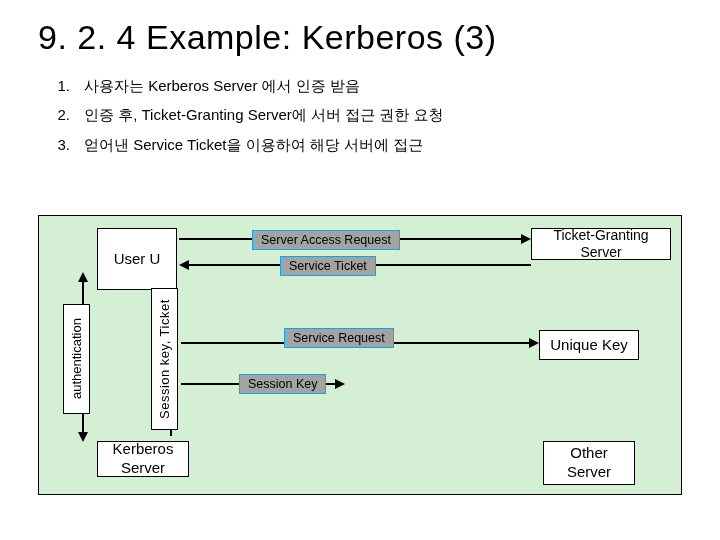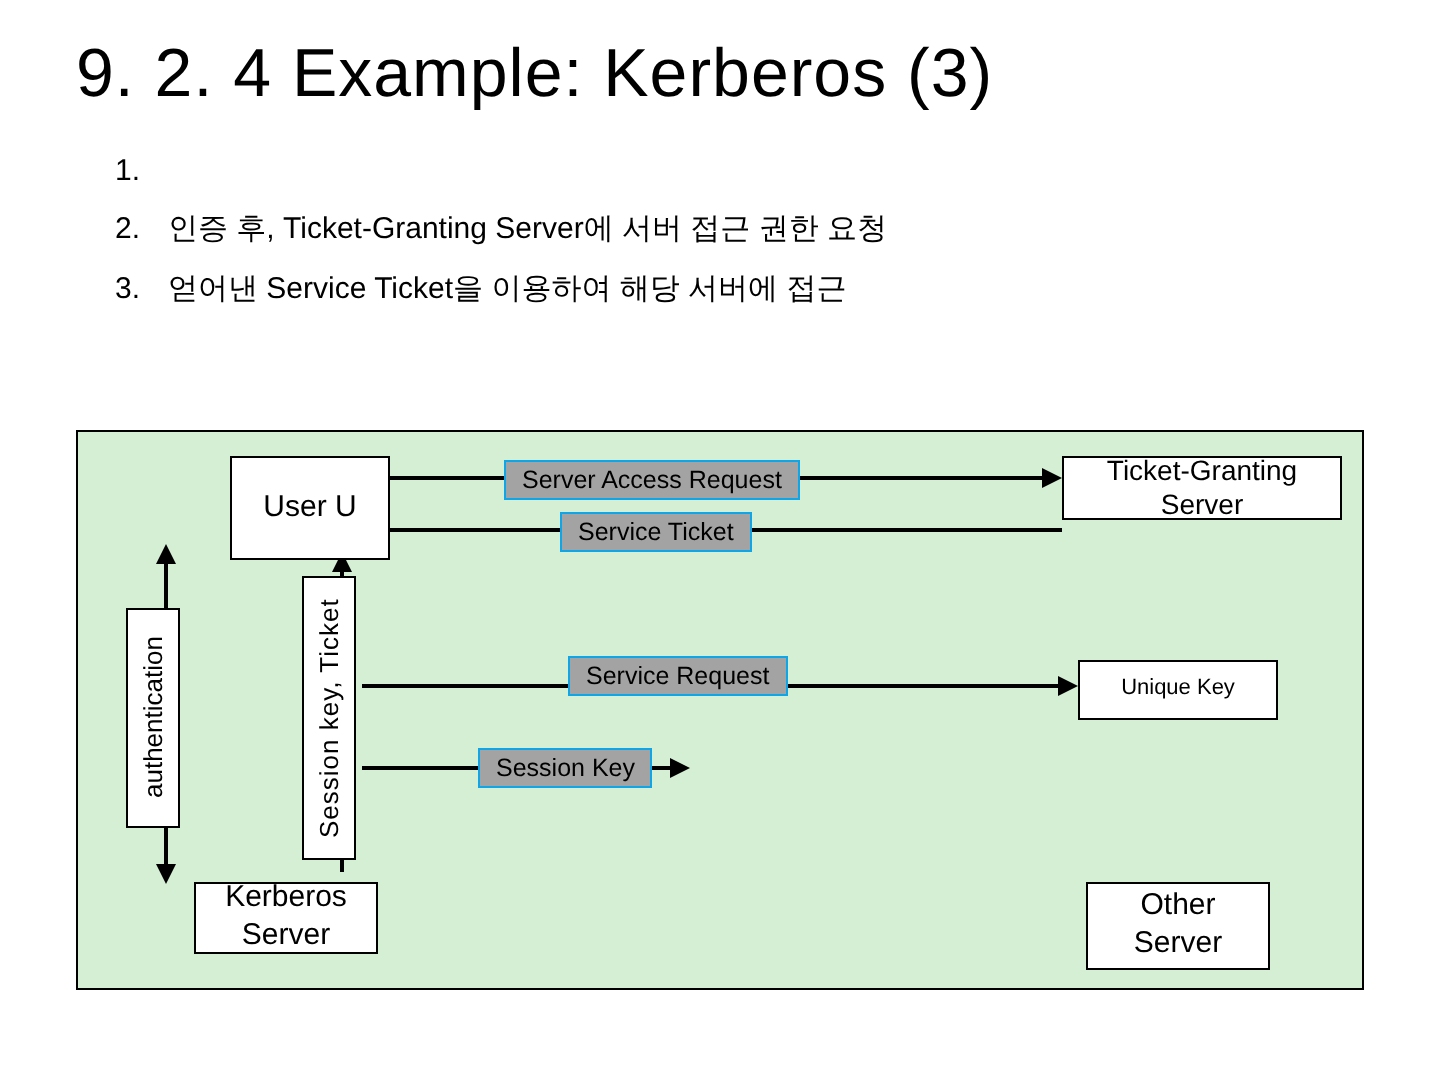--- a/index.html
+++ b/index.html
@@ -41,25 +41,25 @@
     background: #fff;
     border: 1px solid #000;
     text-align: center;
     display: flex;
     align-items: center;
     justify-content: center;
     font-size: 14px;
     line-height: 1.25;
     padding: 2px 6px;
   }
-  .user   { left: 58px;  top: 12px;  width: 80px;  height: 52px; font-size: 15px; margin-left: 18px; }
+  .user   { left: 58px;  top: 12px;  width: 80px;  height: 62px; font-size: 15px; }
   .tgs    { left: 492px; top: 12px;  width: 140px; height: 32px; font-size: 14px; }
   .kerb   { left: 58px;  top: 225px; width: 92px;  height: 36px; font-size: 15px; }
   .other  { left: 504px; top: 225px; width: 92px;  height: 44px; font-size: 15px; }
-  .uniq   { left: 500px; top: 114px; width: 100px; height: 30px; font-size: 11px; }
+  .uniq   { left: 500px; top: 114px; width: 100px; height: 30px; font-size: 15px; }
 
   .msg {
     position: absolute;
     background: #a3a3a3;
     border: 1px solid #0ea5e9;
     font-size: 12.5px;
     padding: 2px 8px;
     white-space: nowrap;
   }
   .m-sar { left: 213px; top: 14px; }
@@ -97,20 +97,21 @@
   .head-d { border-left: 5px solid transparent; border-right: 5px solid transparent; border-top: 10px solid #000; }
 </style>
 </head>
 <body>
 
 <div class="title">9. 2. 4 Example: Kerberos (3)</div>
 
 <div class="list">
   <div class="list-row">
     <span class="list-num">1.</span>
+    <span>사용자는 Kerberos Server 에서 인증 받음</span>
   </div>
   <div class="list-row">
     <span class="list-num">2.</span>
     <span>인증 후, Ticket-Granting Server에 서버 접근 권한 요청</span>
   </div>
   <div class="list-row">
     <span class="list-num">3.</span>
     <span>얻어낸 Service Ticket을 이용하여 해당 서버에 접근</span>
   </div>
 </div>

